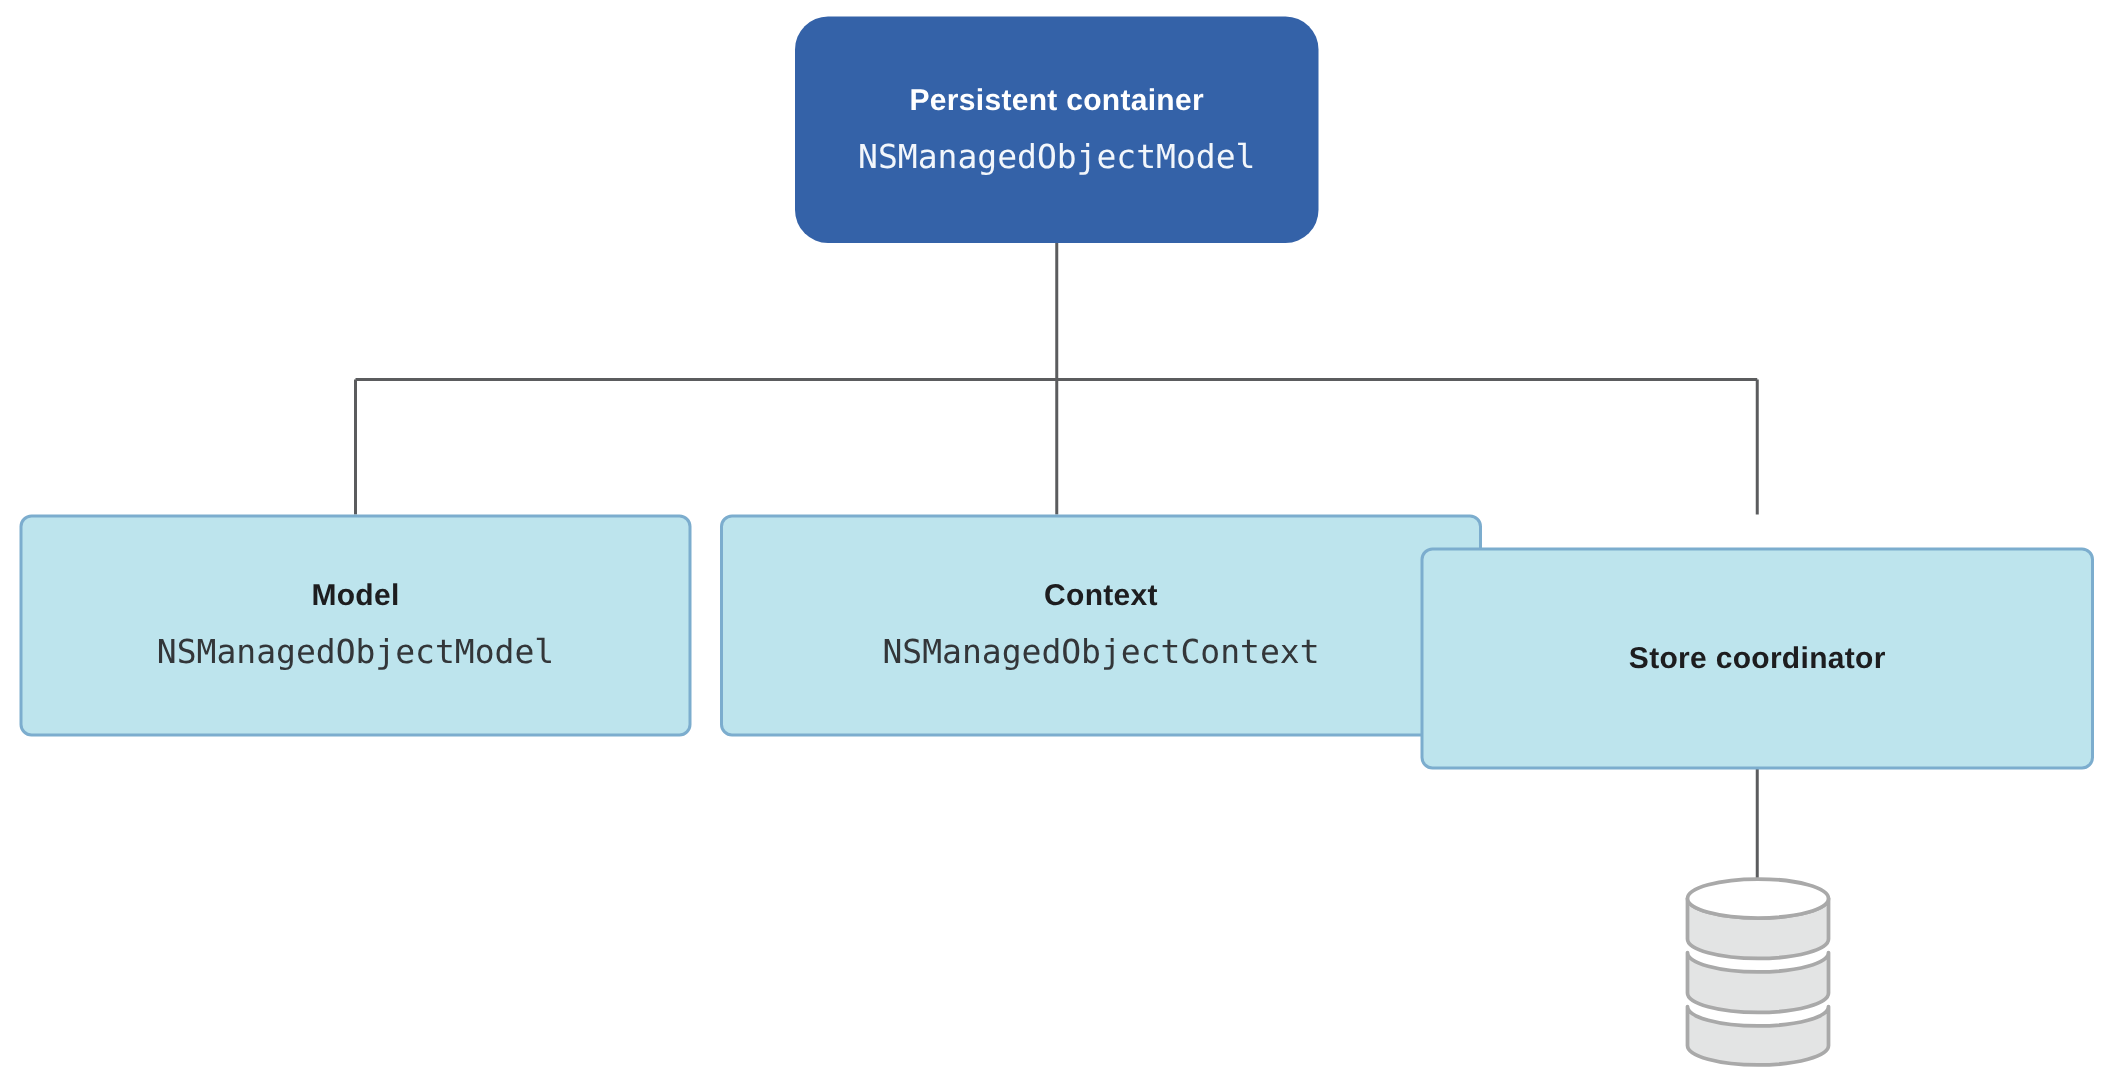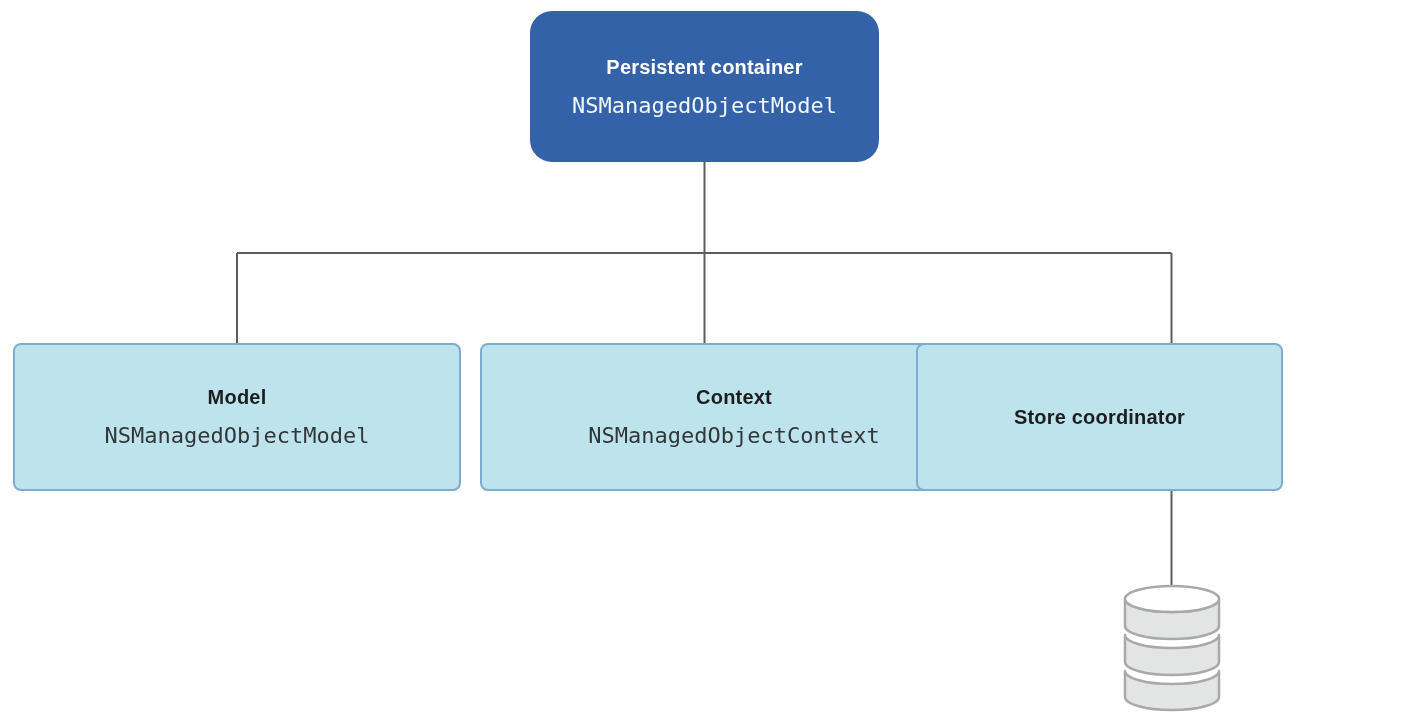--- a/index.html
+++ b/index.html
@@ -58,21 +58,21 @@
   .node-child {
     top: 343px; height: 148px;
     background: var(--child_fill, #bde4ed);
     border: 2px solid var(--child_border, #7cadce);
     border-radius: 8px;
   }
   .node-child .title { color: var(--child_title_text, #1d1d1f); }
   .node-child .code  { color: var(--child_code_text, #333639); }
   .node-model   { left: 13px;  width: 448px; }
   .node-context { left: 480px; width: 508px; }
-  .node-store   { left: 916px; width: 367px; }
+  .node-store   { left: 947px; width: 449px; margin-top: 22px; }
   .db-icon {
     position: absolute;
     left: 1122px; top: 583px;
     width: 100px; height: 130px;
   }
   .db-icon .band {
     fill: var(--db_fill, #e3e4e4);
     stroke: var(--db_stroke, #a9a9a9);
     stroke-width: 2.5;
     stroke-linejoin: round;

